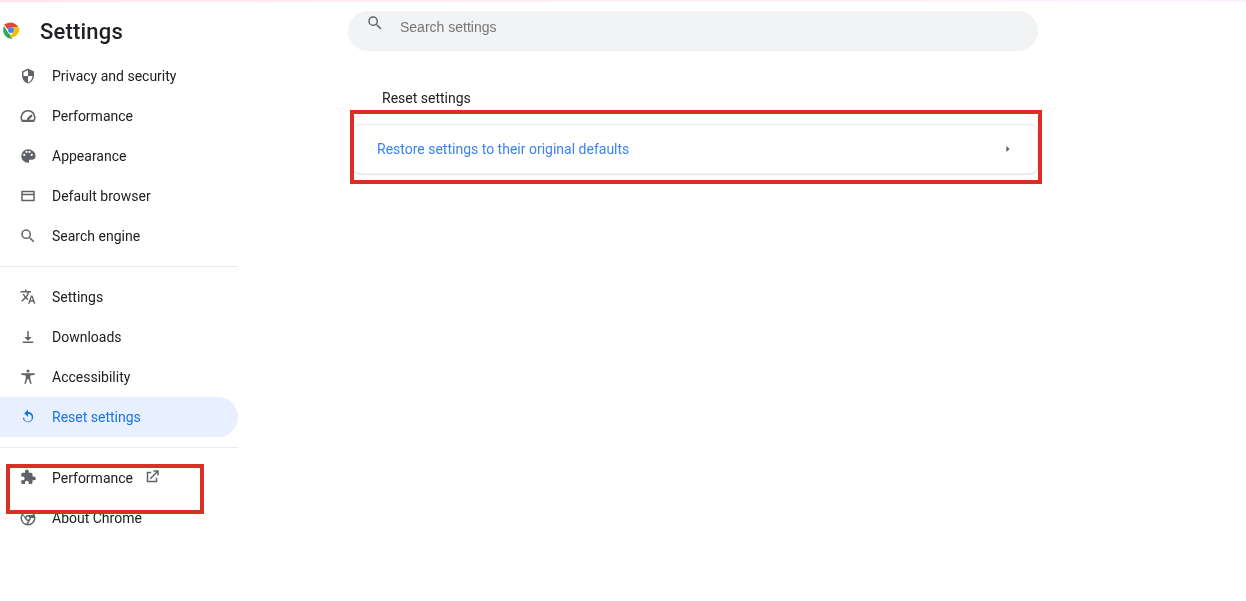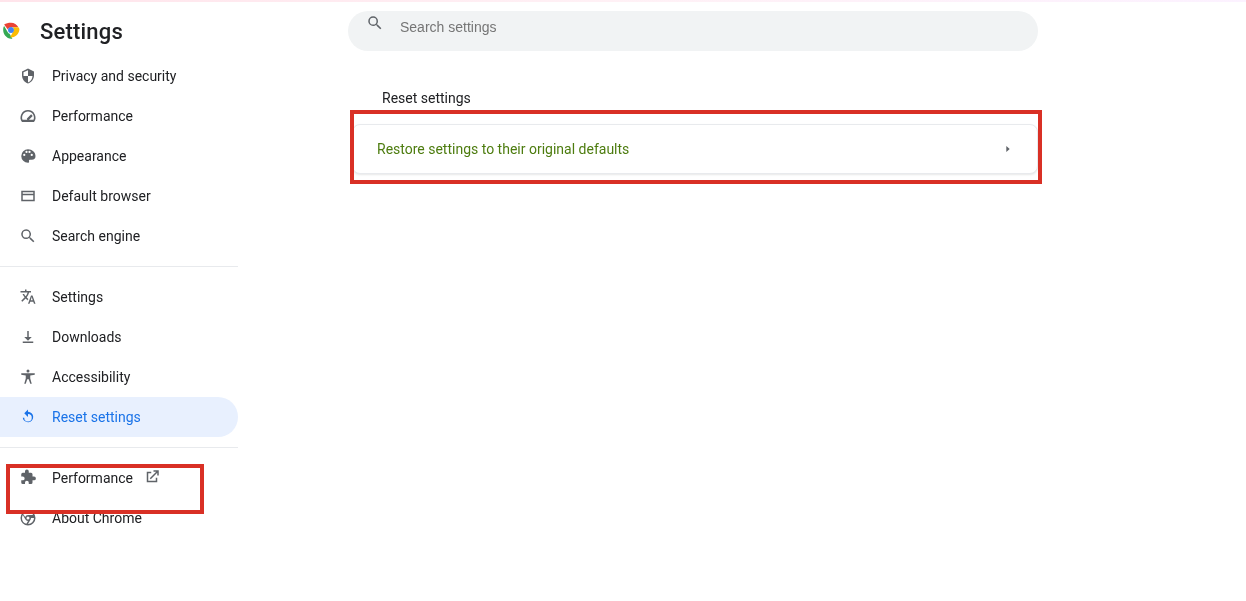--- a/index.html
+++ b/index.html
@@ -117,21 +117,21 @@
     box-shadow: 0 1px 2px rgba(60,64,67,.12);
     margin: 0 4px;
   }
   .card-row {
     display: flex;
     align-items: center;
     justify-content: space-between;
     padding: 16px 24px;
     cursor: pointer;
     font-size: 14px;
-    color: #4d7c0f;
+    color: #3b82f6;
   }
   .card-row .arrow svg { width: 10px; height: 10px; fill: #5f6368; }
   .top-border {
     position: absolute; top:0; left:0; right:0; height:2px;
     background: linear-gradient(to right, #ffb2c5 0%, #ffd6e3 50%, #f6d9ff 100%);
     opacity:.35;
   }
 </style>
 </head>
 <body>

